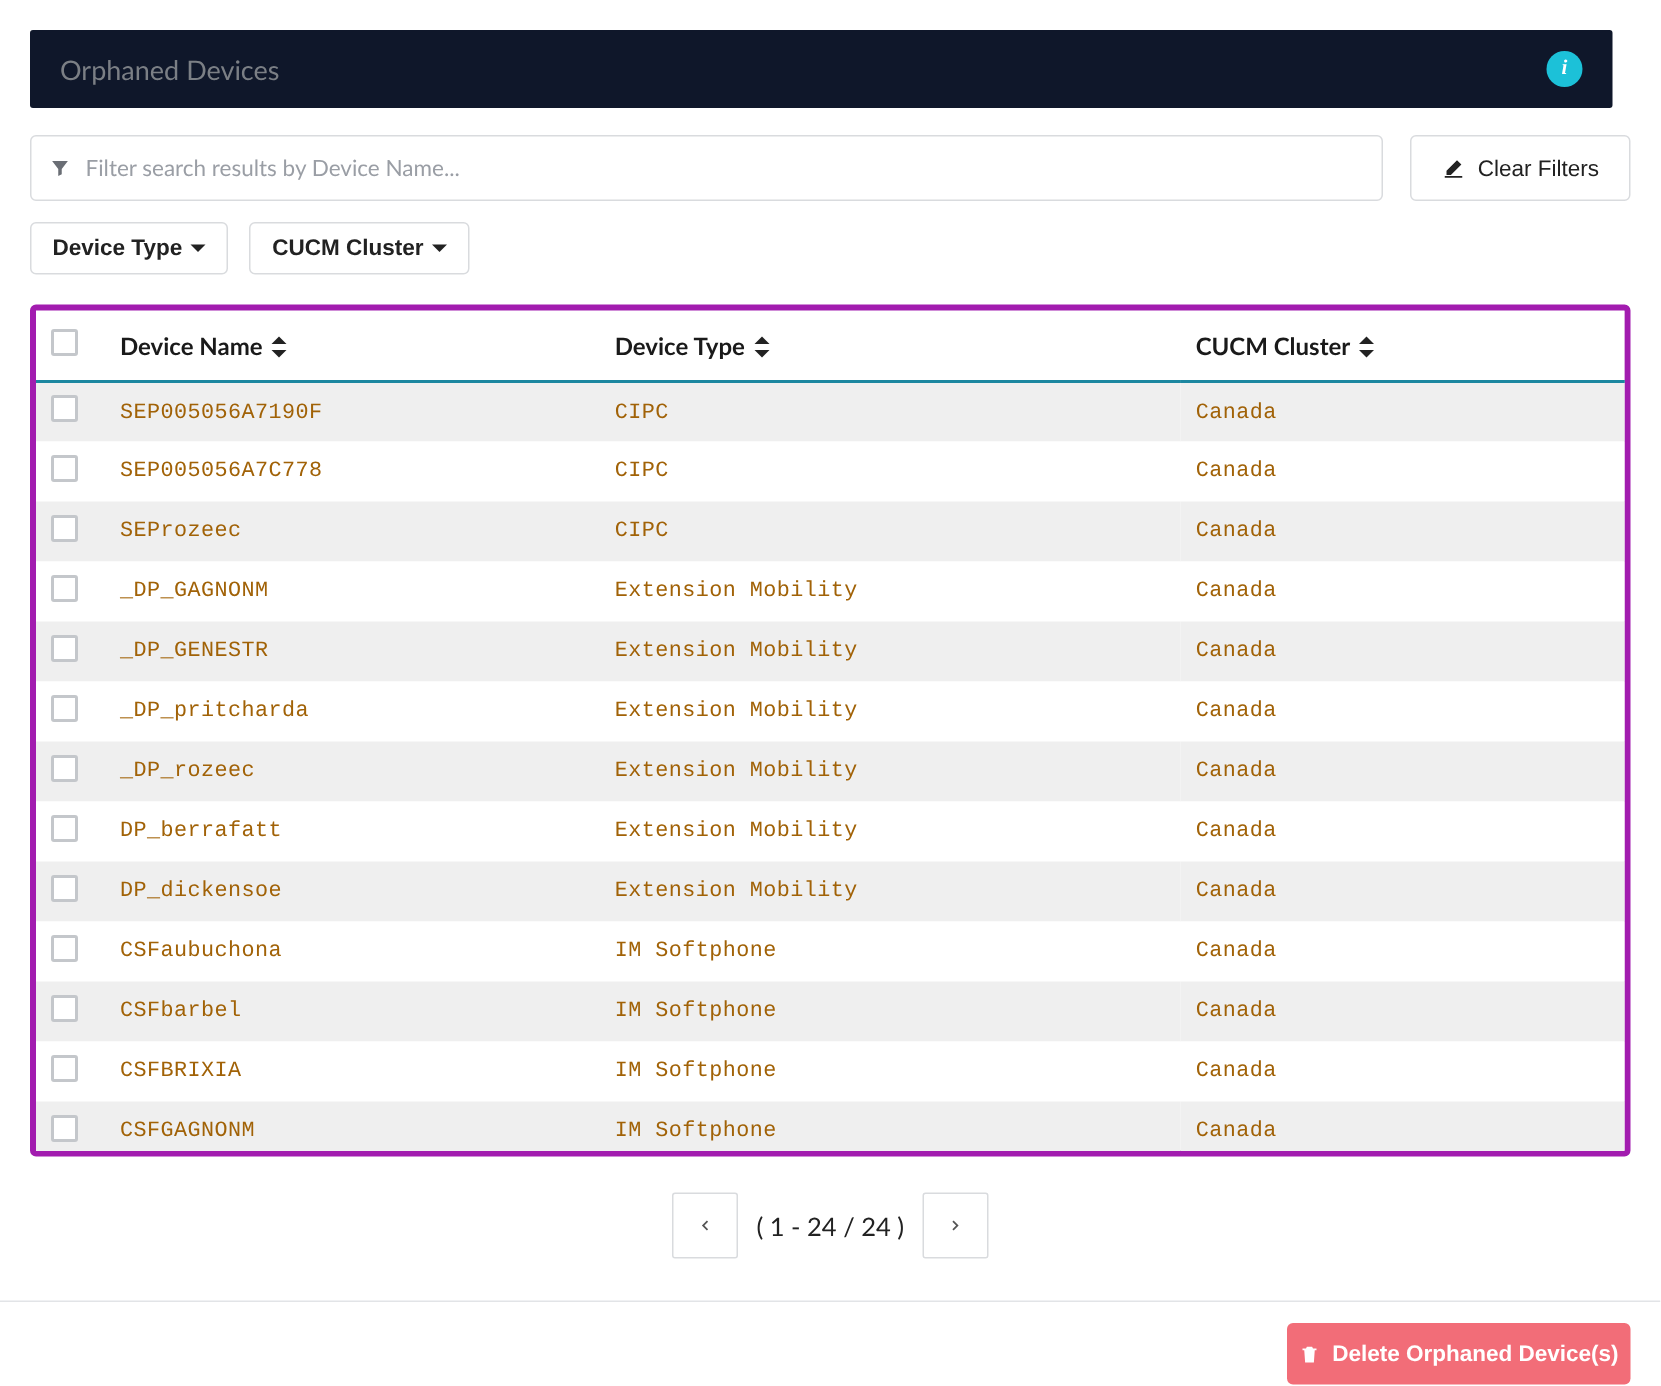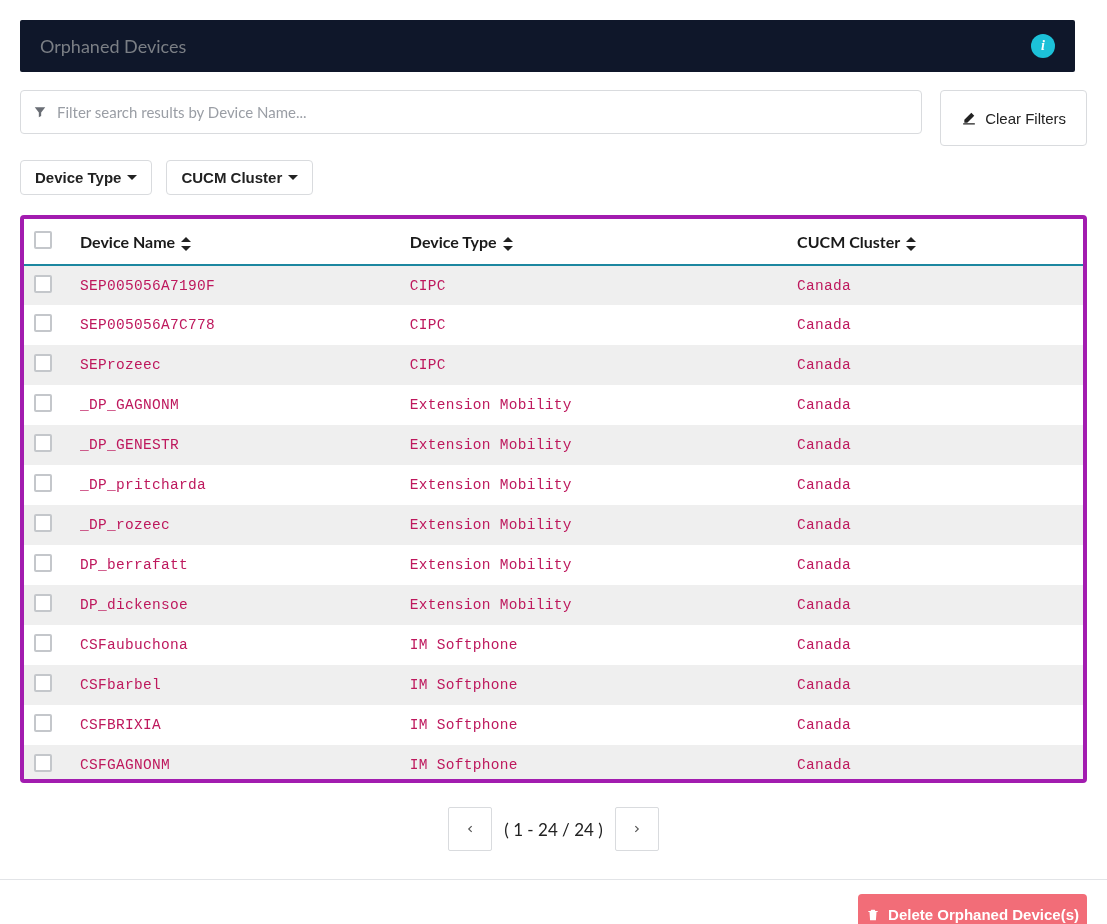--- a/index.html
+++ b/index.html
@@ -6,41 +6,41 @@
 body { font-family: -apple-system, "Segoe UI", "Lato", Arial, sans-serif; background: #fff; width: 1107px; color: #333; }
 .panel-header { display: flex; align-items: center; justify-content: space-between; background: #0f172a; margin: 20px 32px 0 20px; padding: 14px 20px; border-radius: 2px; }
 .panel-header .title { color: #7b7f85; font-size: 18px; font-weight: 400; }
 .info-icon { width: 24px; height: 24px; background: #1cc1d8; border-radius: 50%; display: flex; align-items: center; justify-content: center; }
 .info-icon span { color: #fff; font-weight: bold; font-family: Georgia, serif; font-style: italic; font-size: 14px; }
 .filter-row { display: flex; gap: 18px; margin: 18px 20px 0 20px; }
 .search-box { flex: 1; display: flex; align-items: center; border: 1px solid #d9dbde; border-radius: 4px; padding: 0 12px; height: 44px; background: #fff; }
 .search-box svg { color: #6a6e75; flex-shrink: 0; }
 .search-box input { border: none; outline: none; flex: 1; font-size: 15px; color: #333; padding: 0 10px; font-family: inherit; }
 .search-box input::placeholder { color: #9a9ea5; }
-.clear-btn { display: flex; align-items: center; gap: 8px; border: 1px solid #d9dbde; background: #fff; border-radius: 4px; padding: 0 20px; height: 56px; font-size: 15px; color: #222; cursor: pointer; }
+.clear-btn { display: flex; align-items: center; gap: 8px; border: 1px solid #d9dbde; background: #fff; border-radius: 4px; padding: 0 20px; height: 44px; font-size: 15px; color: #222; cursor: pointer; }
 .dropdown-row { display: flex; gap: 14px; margin: 14px 20px 0 20px; }
 .dd-btn { display: flex; align-items: center; gap: 6px; border: 1px solid #d9dbde; background: #fff; border-radius: 4px; padding: 8px 14px; font-size: 15px; font-weight: 600; color: #222; cursor: pointer; }
 .dd-btn .caret { display: inline-block; width: 0; height: 0; border-left: 5px solid transparent; border-right: 5px solid transparent; border-top: 5px solid #222; }
 .table-wrap { margin: 20px 20px 0 20px; border: 4px solid #a21caf; border-radius: 4px; position: relative; }
 .table-scroll { height: 560px; overflow-y: scroll; }
 
 .table-scroll::-webkit-scrollbar { width: 18px; }
 .table-scroll::-webkit-scrollbar-track { background: #f2f3f4; }
 .table-scroll::-webkit-scrollbar-thumb { background: #c5c8cc; border-radius: 2px; }
 table { width: 100%; border-collapse: collapse; }
 thead th { text-align: left; padding: 12px 10px; font-size: 16px; font-weight: 700; color: #1a1a1a; border-bottom: 2px solid #1c87a0; background: #fff; position: sticky; top: 0; }
 thead th:first-child { width: 46px; }
 .sort-icons { display: inline-block; vertical-align: middle; margin-left: 6px; position: relative; width: 10px; height: 14px; }
 .sort-icons::before, .sort-icons::after { content: ""; position: absolute; left: 0; width: 0; height: 0; border-left: 5px solid transparent; border-right: 5px solid transparent; }
 .sort-icons::before { top: 0; border-bottom: 5px solid #222; }
 .sort-icons::after { bottom: 0; border-top: 5px solid #222; }
 tbody tr { height: 40px; }
 tbody tr:nth-child(odd) { background: #efefef; }
 tbody tr:nth-child(even) { background: #fff; }
-tbody td { padding: 0 10px; font-family: "Courier New", Courier, monospace; font-size: 14.5px; color: #be185d; letter-spacing: .3px; }
+tbody td { padding: 0 10px; font-family: "Courier New", Courier, monospace; font-size: 14.5px; color: #a16207; letter-spacing: .3px; }
 tbody td:first-child { width: 46px; }
 .chk { width: 18px; height: 18px; border: 2px solid #c4c7cb; background: #fff; border-radius: 2px; display: inline-block; }
 .pager { display: flex; align-items: center; justify-content: center; gap: 12px; margin: 24px 0 28px 0; }
 .pg-btn { width: 44px; height: 44px; border: 1px solid #d9dbde; background: #fff; display: flex; align-items: center; justify-content: center; cursor: pointer; border-radius: 2px; }
 .pg-btn svg { color: #555; }
 .pg-info { font-size: 17px; color: #222; }
 .footer-bar { border-top: 1px solid #e2e4e7; padding: 14px 20px; display: flex; justify-content: flex-end; margin-top:6px; }
 .delete-btn { background: #f26d78; color: #fff; border: none; border-radius: 4px; padding: 12px 8px; font-size: 15px; font-weight: 600; display: flex; align-items: center; gap: 8px; cursor: pointer; }
 </style>
 </head>

